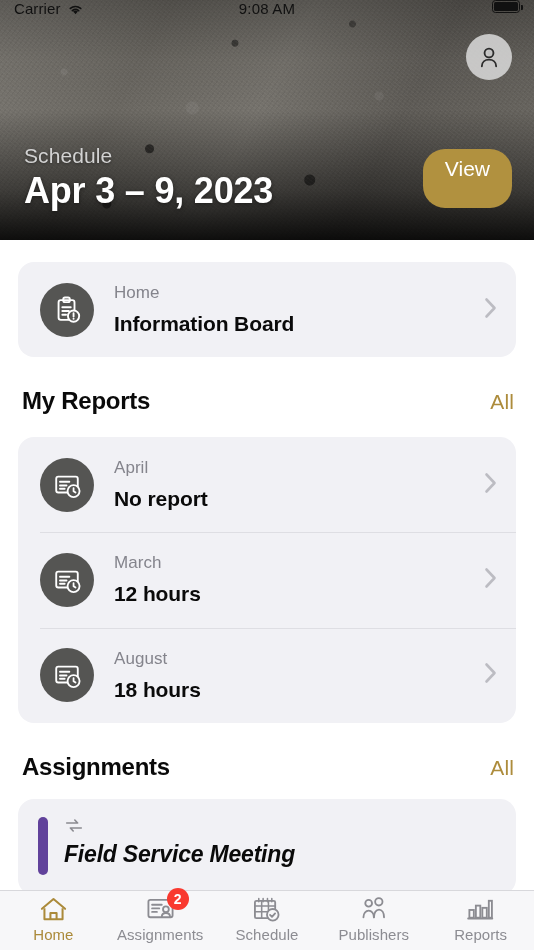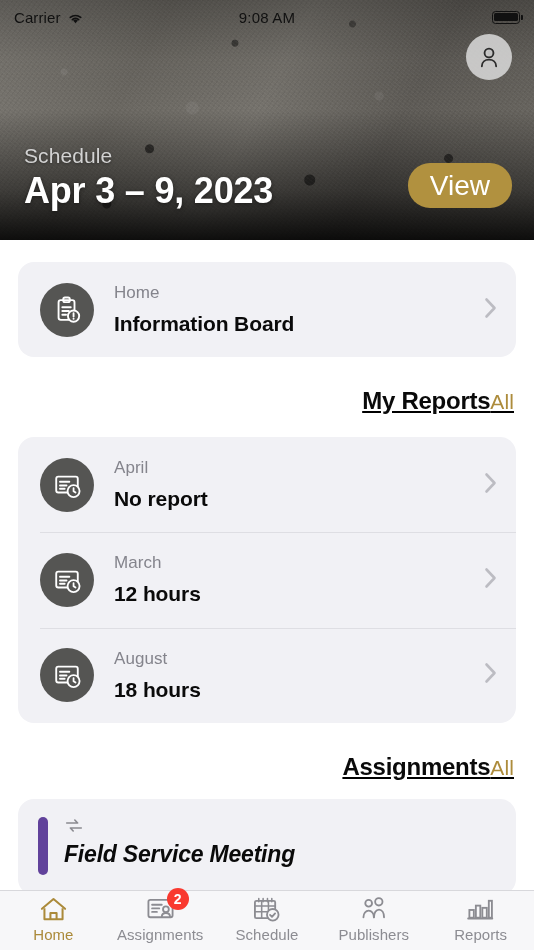--- a/index.html
+++ b/index.html
@@ -42,21 +42,21 @@
       repeating-linear-gradient(-53deg, rgba(0,0,0,.05) 0 1px, transparent 1px 4px);
   }
   .hero-shade {
     position:absolute; inset:0;
     background:
       linear-gradient(to bottom, rgba(0,0,0,.25) 0px, rgba(0,0,0,.05) 60px, rgba(0,0,0,.0) 110px, rgba(0,0,0,.45) 190px, rgba(0,0,0,.88) 240px);
   }
 
   .statusbar {
     position:absolute; top:0; left:0; width:534px; height:34px;
-    display:flex; align-items:center; z-index:5;
+    display:flex; align-items:flex-start; z-index:5;
     padding:0 14px;
     color:#111;
     font-size:15px;
     letter-spacing:.1px;
   }
   .sb-left { display:flex; align-items:center; gap:6px; width:150px; }
   .sb-center { flex:1; text-align:center; font-size:15px; letter-spacing:.2px; }
   .sb-right { width:150px; display:flex; justify-content:flex-end; align-items:center; }
   .wifi { width:17px; height:13px; display:block; }
   .battery {
@@ -85,22 +85,22 @@
     color:#d2d2d2; font-size:21px; letter-spacing:.1px; margin-bottom:2px;
     text-shadow:0 1px 3px rgba(0,0,0,.4);
   }
   .hero-title {
     color:#ffffff; font-size:36px; font-weight:bold; letter-spacing:-.2px;
     text-shadow:0 1px 4px rgba(0,0,0,.45);
   }
   .view-btn {
     position:absolute; right:22px; bottom:32px; z-index:6;
     background:#b1913f; color:#fff;
-    font-size:28px; font-weight:normal;
-    padding:8px 22px 6px; border-radius:22px;
+    font-size:21px; font-weight:normal;
+    padding:8px 22px 28px; border-radius:22px;
     line-height:1.1;
   }
 
   
   .content {
     position:absolute; top:240px; left:0; width:534px; height:650px;
     background:#fff; overflow:hidden;
   }
   .card {
     margin:22px 18px 0;
@@ -121,23 +121,22 @@
     background:#555553;
     display:flex; align-items:center; justify-content:center;
     flex:0 0 54px;
   }
   .row-text { flex:1; margin-left:20px; min-width:0; }
   .row-sub { color:#84848c; font-size:17px; line-height:1.35; letter-spacing:.05px; }
   .row-title { color:#0a0a0a; font-size:21px; font-weight:bold; line-height:1.3; letter-spacing:-.1px; margin-top:5px; }
   .chev { flex:0 0 auto; margin-left:10px; }
 
   .sect-head {
-    display:flex; align-items:baseline; justify-content:flex-end;
+    display:flex; align-items:baseline; justify-content:space-between;
     margin:30px 20px 4px 22px;
-    text-decoration:underline;
   }
   .sect-title { font-size:24px; font-weight:bold; color:#0a0a0a; letter-spacing:-.25px; }
   .sect-all { font-size:21px; color:#ad8c3c; letter-spacing:.1px; }
 
   .assign-card {
     margin:18px 18px 0; background:#f1f1f5;
     border-radius:16px; padding:18px 20px 20px 20px;
     display:flex; gap:16px;
   }
   .accent-bar { width:10px; border-radius:5px; background:#61429b; flex:0 0 10px; height:58px; }

